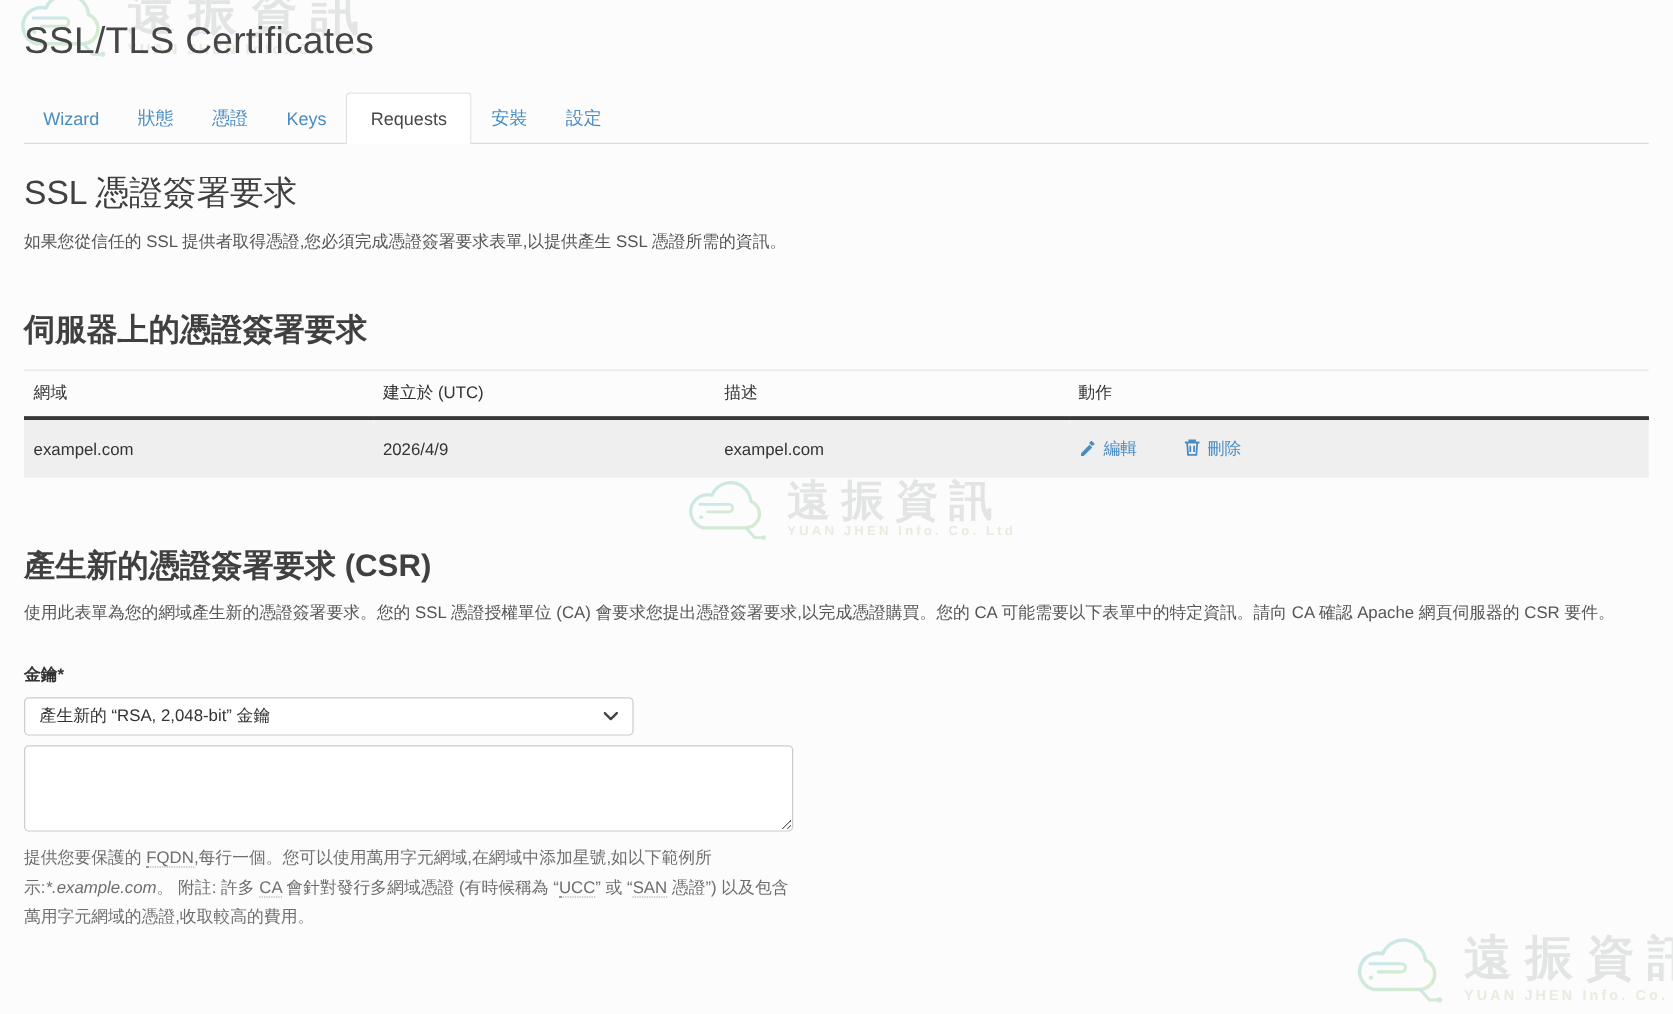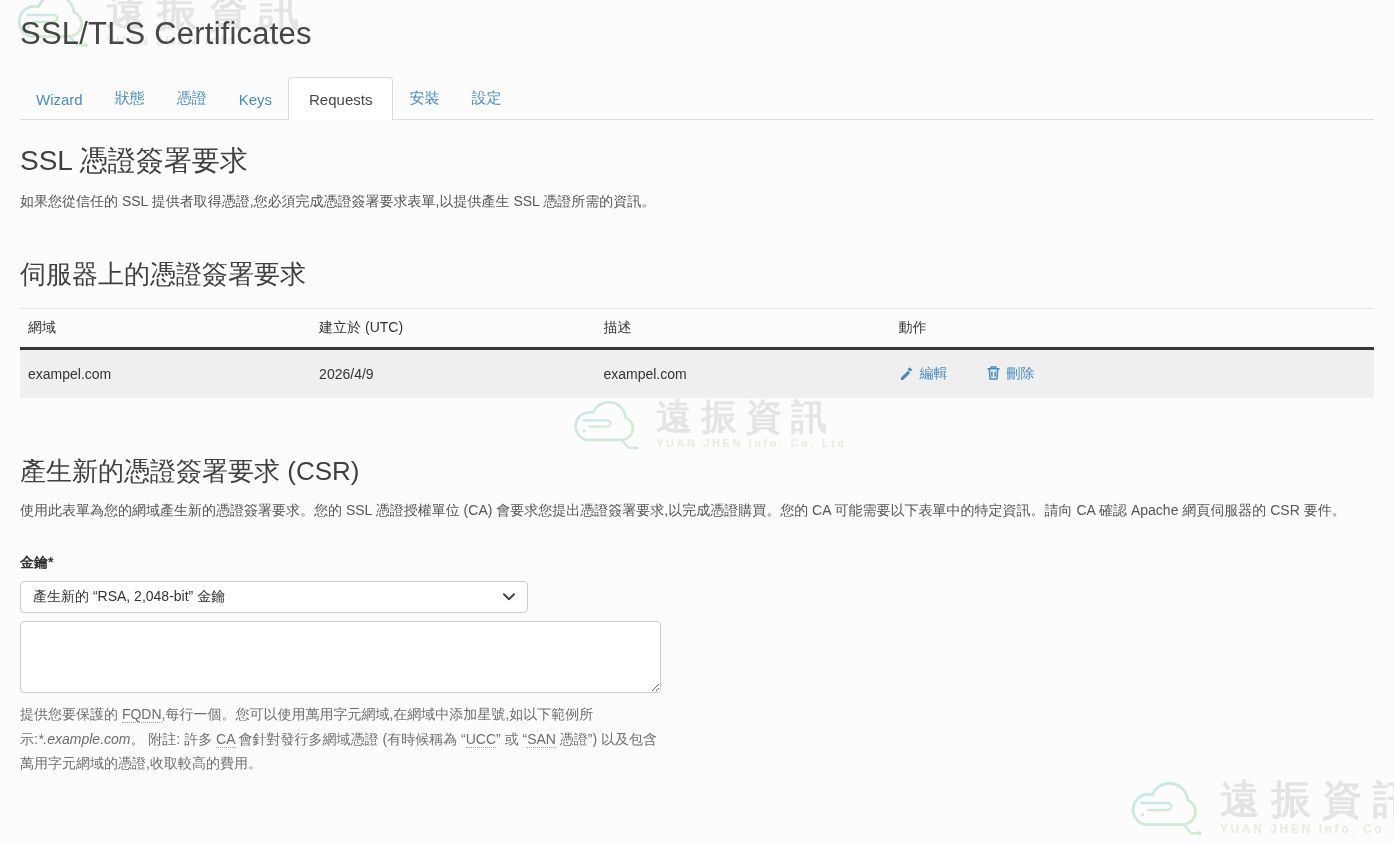--- a/index.html
+++ b/index.html
@@ -25,21 +25,21 @@
   h1{margin:16px 0 0 0;font-size:31px;font-weight:400;color:#464646;letter-spacing:.2px;}
   
   .tabs{display:flex;align-items:flex-end;margin-top:24px;border-bottom:1px solid #dcdcdc;}
   .tab{display:block;padding:11px 16px;font-size:15px;color:var(--accent,#4a8cc2);cursor:pointer;text-decoration:none;margin-bottom:0;}
   .tab.active{
     background:#fff;color:#474747;border:1px solid #d9d9d9;border-bottom:none;
     border-radius:4px 4px 0 0;position:relative;top:1px;padding:13px 20px 12px 20px;
   }
   
   h2{margin:22px 0 0 0;font-size:28px;font-weight:400;color:#404040;}
-  h3{margin:0;font-size:26px;font-weight:400;color:#404040;}
+  h3{margin:0;font-size:26px;font-weight:700;color:#404040;}
   .section-desc{margin:10px 0 0 0;line-height:1.65;color:#555;}
   
   .csr-table{width:100%;border-collapse:collapse;margin-top:16px;border-top:1px solid #e4e4e4;}
   .csr-table th{
     text-align:left;font-size:14px;color:#333;font-weight:400;
     padding:10px 8px;border-bottom:3px solid #383838;
   }
   .csr-table td{background:#efefef;padding:15px 8px;font-size:14px;color:#333;}
   .col-domain{width:21.5%;}
   .col-created{width:21%;}

